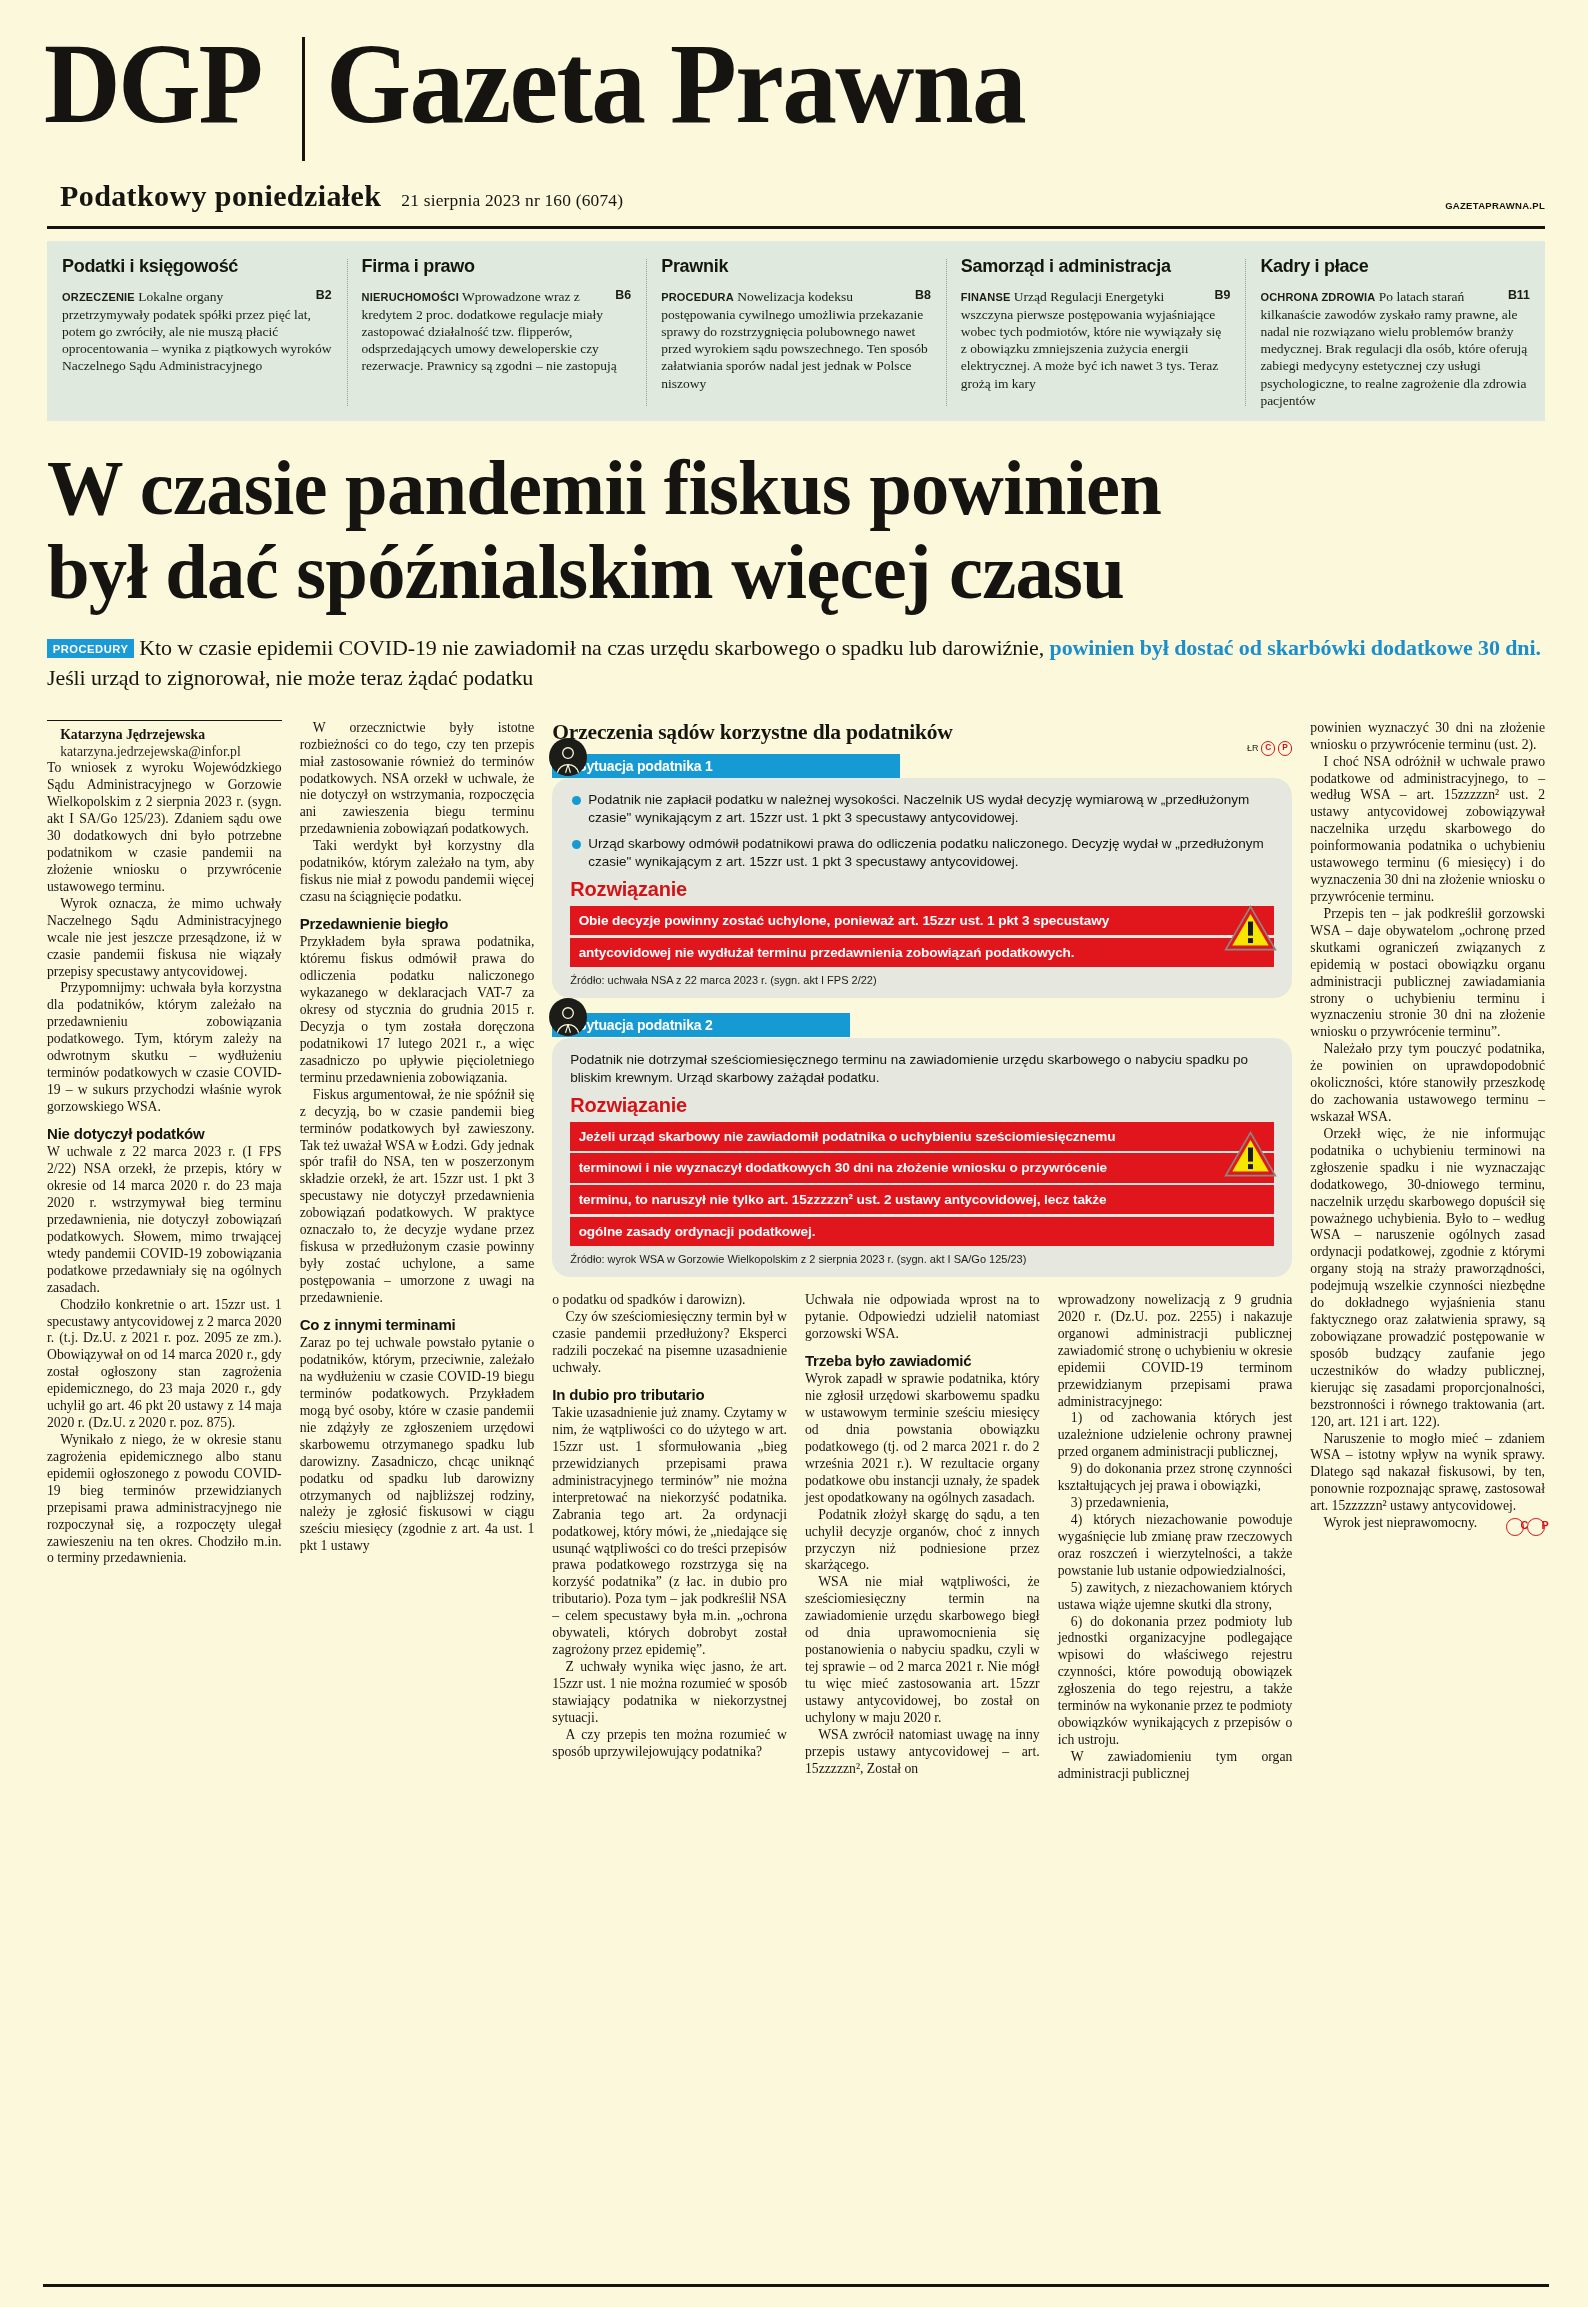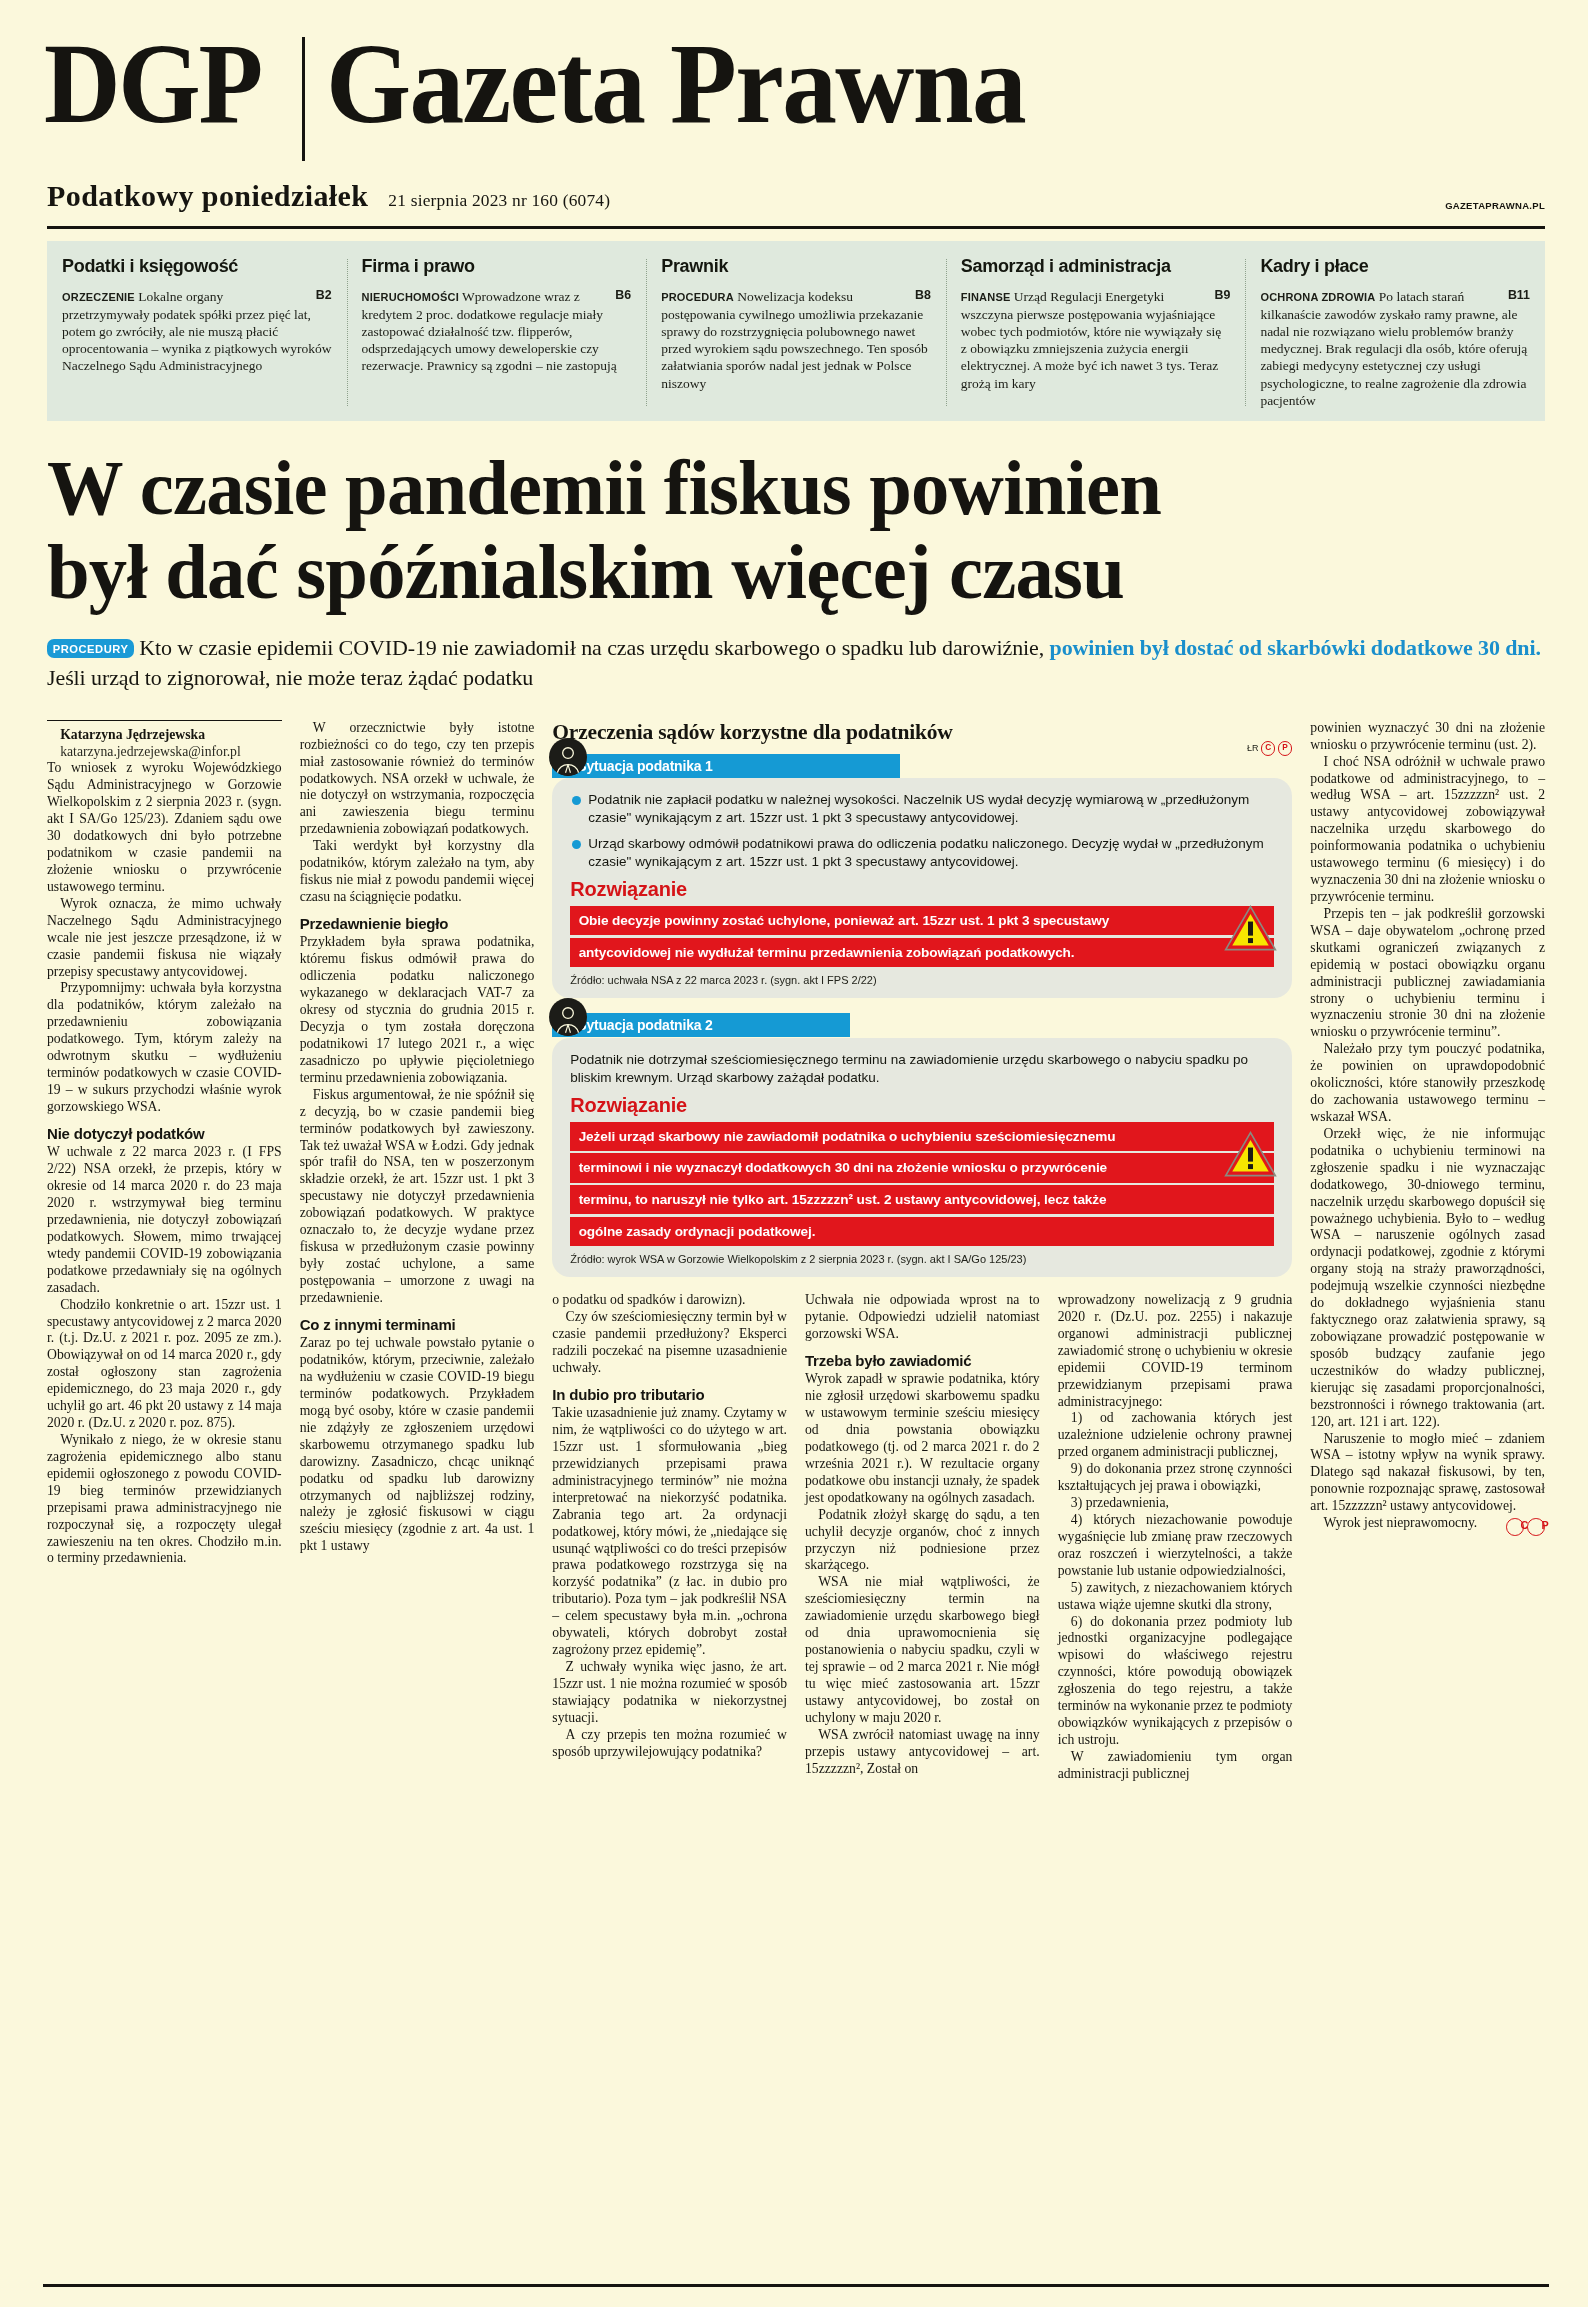--- a/index.html
+++ b/index.html
@@ -45,21 +45,21 @@
     color:#151410;
   }
 
   .subhead-row{
     display:flex;align-items:baseline;
     padding:18px 40px 0 43px;
     position:relative;
   }
   .kicker{
     font-family:"Liberation Serif", serif;
-    font-weight:700;font-size:30px;letter-spacing:0.4px;
+    font-weight:700;font-size:30px;letter-spacing:0.4px;margin-left:13px;
   }
   .issue{
     font-family:"Liberation Serif", serif;
     font-size:17.4px;margin-left:20px;letter-spacing:0.2px;
   }
   .site-url{
     position:absolute;right:40px;bottom:1.7px;
     font-family:"Liberation Sans", sans-serif;
     font-weight:700;font-size:9.5px;letter-spacing:0.3px;
   }
@@ -126,21 +126,21 @@
     font-family:"Liberation Serif", serif;
     font-size:22px;line-height:1.33;
     letter-spacing:-0.1px;
   }
   .lead .badge{
     display:inline-block;
     background:#1a9ad6;color:#fff;
     font-family:"Liberation Sans", sans-serif;
     font-weight:700;font-size:11.2px;letter-spacing:0.5px;
     padding:2.5px 5.8px 1.7px 5.8px;
-    vertical-align:2.5px;margin-right:5px;border-radius:7px;
+    vertical-align:2.5px;margin-right:5px;
   }
   .lead .hl{color:#1a8fcc;font-weight:700;}
 
   
   .body-wrap{
     margin:18px 40px 0 43px;
     position:relative;
   }
   .cols{
     display:grid;

